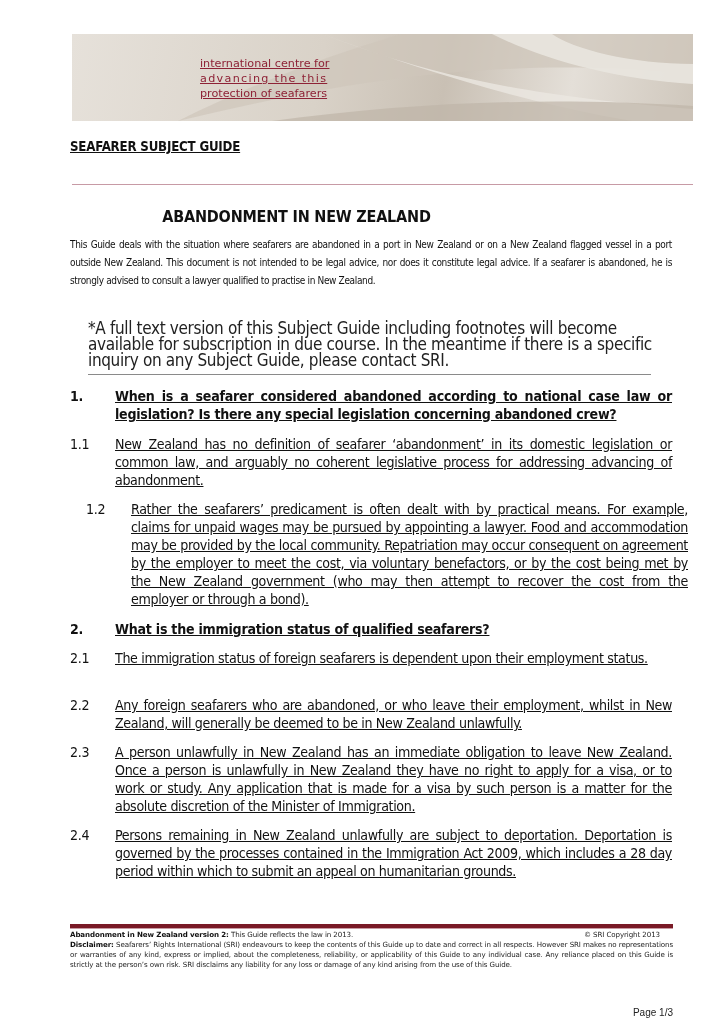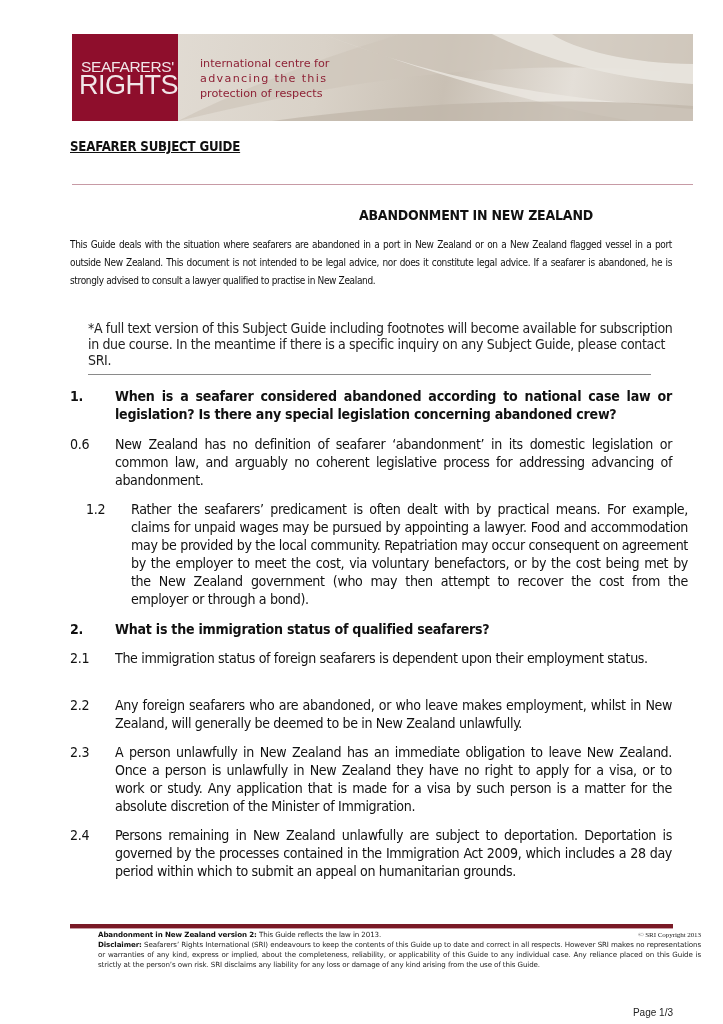--- a/index.html
+++ b/index.html
@@ -7,103 +7,99 @@
          font-family: "DejaVu Sans Condensed", "DejaVu Sans", sans-serif; color: #111; }
   .banner { position: absolute; left: 72px; top: 34px; width: 621px; height: 87px;
             background: linear-gradient(100deg, #e6e1da 0%, #d9d2c8 40%, #c9c0b4 60%, #e4dfd8 80%, #cfc7bc 100%);
             overflow: hidden; }
   .banner svg.waves { position: absolute; left: 0; top: 0; }
   .logo-box { position: absolute; left: 0; top: 0; width: 106px; height: 87px; background: #8e0e2c;
               color: #f1e6e8; font-family: "Liberation Sans", sans-serif; }
   .logo-line1 { position: absolute; left: 9px; top: 24px; font-size: 15.5px; letter-spacing: -0.3px; }
   .logo-line2 { position: absolute; left: 7px; top: 38px; font-size: 27px; letter-spacing: -0.5px; line-height: 1; }
   .tagline { position: absolute; left: 128px; top: 22px; color: #8e2236;
-             font-family: "DejaVu Sans", sans-serif; font-size: 11.2px; line-height: 15px; }
+             font-family: "DejaVu Sans", sans-serif; font-size: 11.2px; line-height: 15px; text-decoration: underline; }
   .tagline div { white-space: nowrap; }
   .tag2 { letter-spacing: 1.3px; }
 
   .guide-label { position: absolute; left: 70px; top: 139px; font-weight: bold; font-size: 13.2px; letter-spacing: -0.2px; text-decoration: underline; }
   .rule-pink { position: absolute; left: 72px; top: 184px; width: 621px; height: 1px; background: #c79aa5; }
-  .doc-title { position: absolute; left: 0; width: 593px; top: 207px; text-align: right;
-               font-weight: bold; font-size: 14px; letter-spacing: -0.2px; }
+  .doc-title { position: absolute; left: 0; width: 593px; top: 207px; text-align: center;
+               font-weight: bold; font-size: 16px; letter-spacing: -0.2px; }
 
   .intro { position: absolute; left: 70px; top: 236px; width: 602px; font-size: 10px; line-height: 18px;
            text-align: justify; letter-spacing: -0.35px; }
-  .note { position: absolute; left: 88px; top: 320px; width: 590px; font-size: 14px; line-height: 16px;
+  .note { position: absolute; left: 88px; top: 320px; width: 590px; font-size: 17px; line-height: 16px;
           color: #222; letter-spacing: -0.35px; }
   .rule-gray { position: absolute; left: 88px; top: 374px; width: 563px; height: 1px; background: #8a8a8a; }
 
   .item { position: absolute; left: 70px; width: 602px; font-size: 14.1px; line-height: 18px; letter-spacing: -0.35px; }
   .item .num { position: absolute; left: 0; top: 0; width: 40px; }
-  .item .txt { margin-left: 45px; text-align: justify; }
+  .item .txt { margin-left: 45px; text-align: justify; text-decoration: underline; }
   .item.heading { font-weight: bold; letter-spacing: -0.25px; }
 
   .footer-rule { position: absolute; left: 70px; top: 924px; width: 603px; height: 4px;
                  background: #7a1a26; border-bottom: 1px solid #c99aa2; }
   .footer { position: absolute; left: 70px; top: 930px; width: 603px; font-size: 7.1px; line-height: 10px;
-            color: #222; letter-spacing: -0.1px; font-family: "DejaVu Sans", sans-serif; margin-left: 28px; }
+            color: #222; letter-spacing: -0.1px; font-family: "DejaVu Sans", sans-serif; }
   .footer b { color: #111; }
   .foot-line1 { position: relative; }
-  .copyright { position: absolute; right: 0; top: 0; font-family: Liberation Serif, serif; }
+  .copyright { position: absolute; right: 13px; top: 0; }
   .disclaimer { text-align: justify; }
   .page-num { position: absolute; right: 50px; top: 1007px; font-size: 10px; font-family: Liberation Sans, sans-serif; color: #222; margin-left: 48px; }
 </style>
 </head>
 <body>
 
 <div class="banner">
   <svg class="waves" width="621" height="87" viewBox="0 0 621 87">
     <path d="M106,87 C260,50 420,20 621,40 L621,0 L330,0 C260,20 180,50 106,87 Z" fill="#cfc6ba" opacity="0.7"></path>
     <path d="M250,0 C330,30 420,60 621,75 L621,87 L560,87 C460,70 360,40 250,0 Z" fill="#ebe7e1" opacity="0.8"></path>
     <path d="M420,0 C470,25 540,45 621,50 L621,30 C560,30 500,15 480,0 Z" fill="#e9e5df" opacity="0.9"></path>
     <path d="M200,87 C330,70 460,62 621,72 L621,87 Z" fill="#bfb5a8" opacity="0.7"></path>
   </svg>
-  <div class="logo-box">
-    <div class="logo-line1">SEAFARERS'</div>
-    <div class="logo-line2">RIGHTS</div>
-  </div>
   <div class="tagline">
     <div>international centre for</div>
     <div class="tag2">advancing the this</div>
-    <div>protection of respects</div>
+    <div>protection of seafarers</div>
   </div>
 </div>
 
 <div class="guide-label">SEAFARER SUBJECT GUIDE</div>
 <div class="rule-pink"></div>
 <div class="doc-title">ABANDONMENT IN NEW ZEALAND</div>
 
 <div class="intro">This Guide deals with the situation where seafarers are abandoned in a port in New Zealand or on a New Zealand flagged vessel in a port outside New Zealand.  This document is not intended to be legal advice, nor does it constitute legal advice.  If a seafarer is abandoned, he is strongly advised to consult a lawyer qualified to practise in New Zealand.</div>
 <div class="note">*A full text version of this Subject Guide including footnotes will become available for subscription in due course.  In the meantime if there is a specific inquiry on any Subject Guide, please contact SRI.</div>
 <div class="rule-gray"></div>
 
 <div class="item heading" style="top:387px;">
   <div class="num">1.</div>
   <div class="txt">When is a seafarer considered abandoned according to national case law or legislation?  Is there any special legislation concerning abandoned crew?</div>
 </div>
 <div class="item" style="top:435px;">
-  <div class="num">0.6</div>
+  <div class="num">1.1</div>
   <div class="txt">New Zealand has no definition of seafarer ‘abandonment’ in its domestic legislation or common law, and arguably no coherent legislative process for addressing advancing of abandonment.</div>
 </div>
 <div class="item" style="top:500px;margin-left:16px;">
   <div class="num">1.2</div>
   <div class="txt">Rather the seafarers’ predicament is often dealt with by practical means.  For example, claims for unpaid wages may be pursued by appointing a lawyer.  Food and accommodation may be provided by the local community.  Repatriation may occur consequent on agreement by the employer to meet the cost, via voluntary benefactors, or by the cost being met by the New Zealand government (who may then attempt to recover the cost from the employer or through a bond).</div>
 </div>
 
 <div class="item heading" style="top:620px;">
   <div class="num">2.</div>
   <div class="txt">What is the immigration status of qualified seafarers?</div>
 </div>
 <div class="item" style="top:649px;">
   <div class="num">2.1</div>
   <div class="txt">The immigration status of foreign seafarers is dependent upon their employment status.</div>
 </div>
 <div class="item" style="top:696px;">
   <div class="num">2.2</div>
-  <div class="txt">Any foreign seafarers who are abandoned, or who leave makes employment, whilst in New Zealand, will generally be deemed to be in New Zealand unlawfully.</div>
+  <div class="txt">Any foreign seafarers who are abandoned, or who leave their employment, whilst in New Zealand, will generally be deemed to be in New Zealand unlawfully.</div>
 </div>
 <div class="item" style="top:743px;">
   <div class="num">2.3</div>
   <div class="txt">A person unlawfully in New Zealand has an immediate obligation to leave New Zealand.  Once a person is unlawfully in New Zealand they have no right to apply for a visa, or to work or study.  Any application that is made for a visa by such person is a matter for the absolute discretion of the Minister of Immigration.</div>
 </div>
 <div class="item" style="top:826px;">
   <div class="num">2.4</div>
   <div class="txt">Persons remaining in New Zealand unlawfully are subject to deportation. Deportation is governed by the processes contained in the Immigration Act 2009, which includes a 28 day period within which to submit an appeal on humanitarian grounds.</div>
 </div>
 

